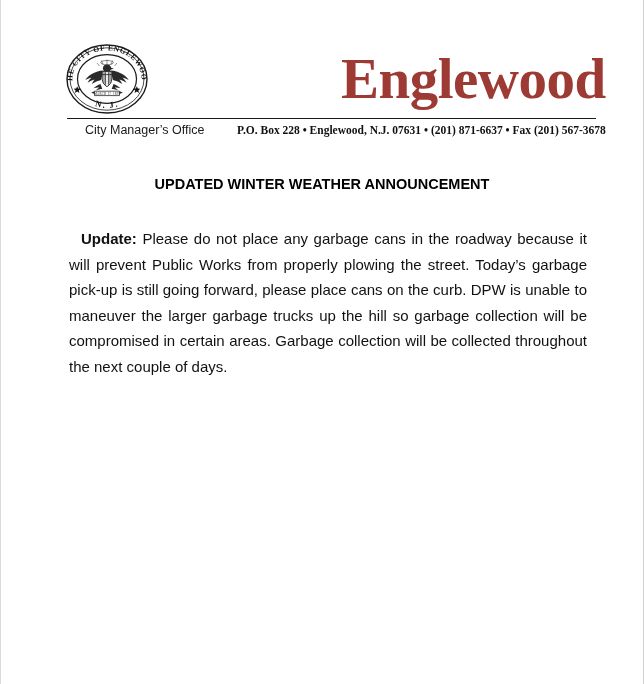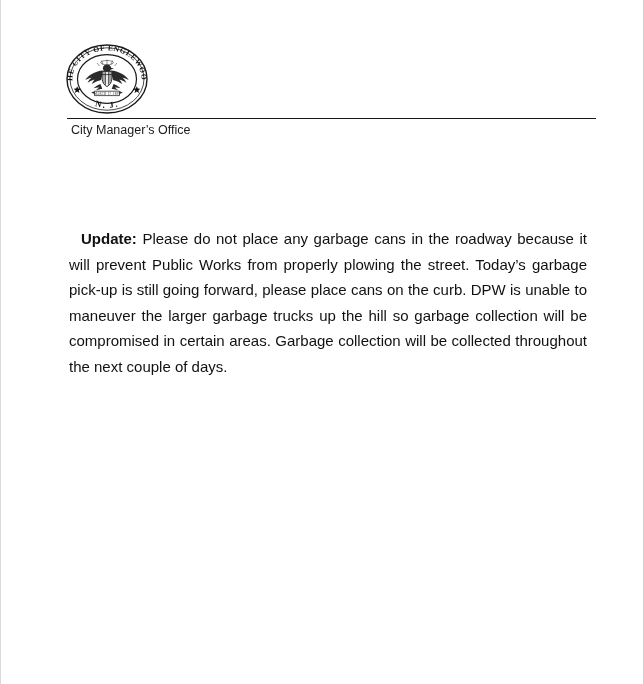--- a/index.html
+++ b/index.html
@@ -63,21 +63,21 @@
     position: absolute;
     left: 66px;
     top: 118px;
     width: 529px;
     height: 0;
     border-top: 1px solid #1a1a1a;
   }
 
   .office-line {
     position: absolute;
-    left: 70px;
+    left: 84px;
     top: 122px;
     font-family: "Liberation Sans", sans-serif;
     font-size: 12.5px;
     line-height: 16px;
     color: #1a1a1a;
     white-space: nowrap;
   }
   .contact-line {
     position: absolute;
     left: 236px;
@@ -183,25 +183,28 @@
           <path d="M49.5 41.0 c2.6 1.0 5.0 2.4 7.0 4.2 c-2.1-.6-4.0-.8-5.7-.6 c1.4 .9 2.6 1.9 3.5 3.0 c-2.4-1.0-4.6-1.5-6.6-1.5 z"></path>
 
           <path d="M30.5 48.2 h25 v4.4 h-25 z" fill="#ffffff" stroke="#2a2a2a" stroke-width="0.8"></path>
           <path d="M30.5 48.2 l-3.4 1.4 3.4 1.4 z"></path>
           <path d="M55.5 48.2 l3.4 1.4 -3.4 1.4 z"></path>
           <text x="43" y="51.6" text-anchor="middle" font-family="'Liberation Serif', serif" font-size="3.1" fill="#2a2a2a" letter-spacing="0.2">MARCH 17, 1899</text>
         </g>
       </svg>
     </div>
 
+    <div class="wordmark">Englewood</div>
 
     <div class="head-rule"></div>
 
     <div class="office-line">City Manager’s Office</div>
 
+    <div class="contact-line">P.O. Box 228 • Englewood, N.J. 07631 • (201) 871-6637 • Fax (201) 567-3678</div>
   </div>
 
+  <div class="headline">UPDATED WINTER WEATHER ANNOUNCEMENT</div>
 
   <p class="body-paragraph">
     <span class="lead">Update:</span><span> Please do not place any garbage cans in the roadway because it will prevent Public Works from properly plowing the street. Today’s garbage pick-up is still going forward, please place cans on the curb. DPW is unable to maneuver the larger garbage trucks up the hill so garbage collection will be compromised in certain areas. Garbage collection will be collected throughout the next couple of days.</span>
   </p>
 
 </div>
 
 </body></html>

